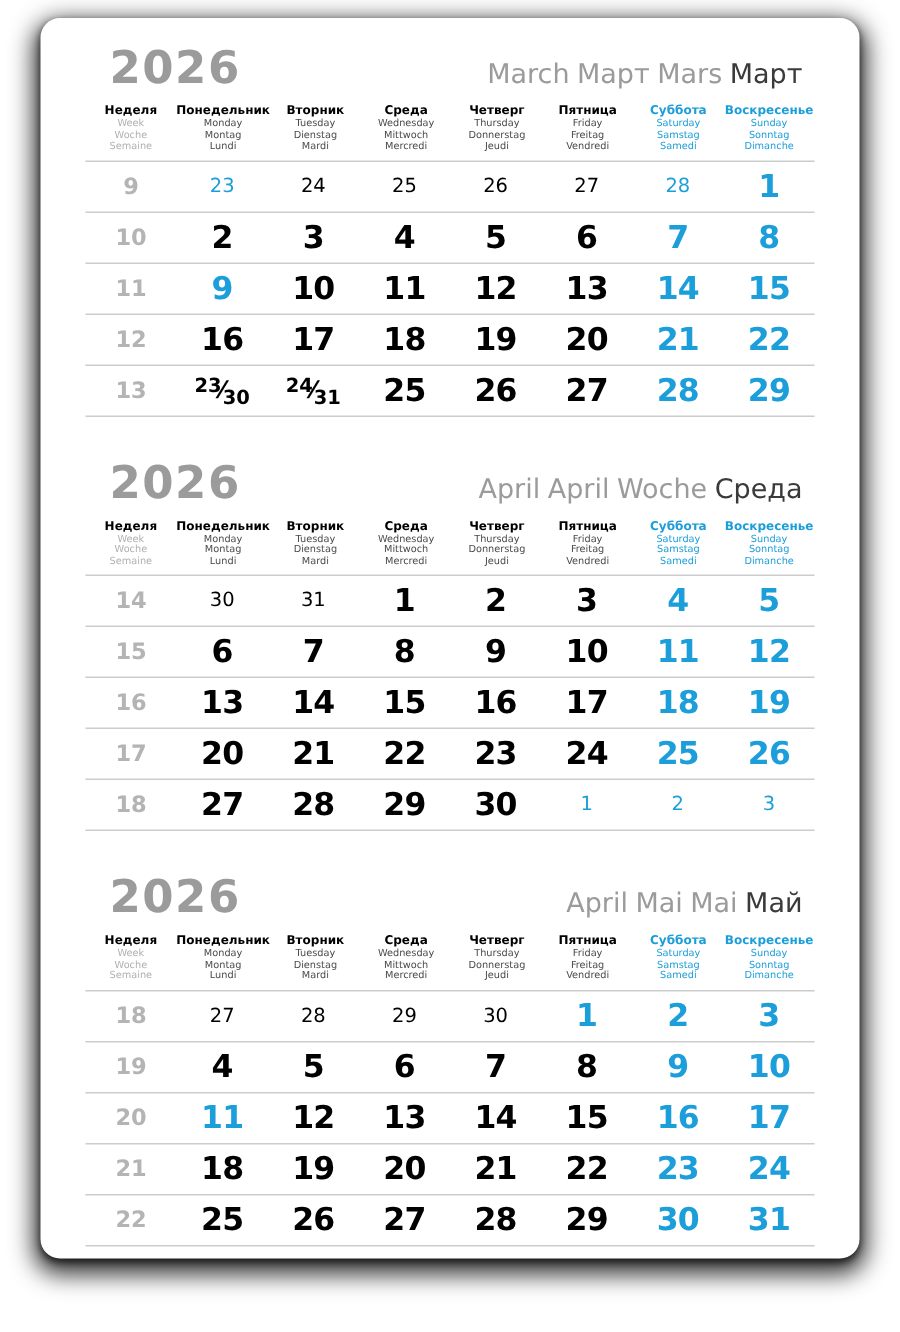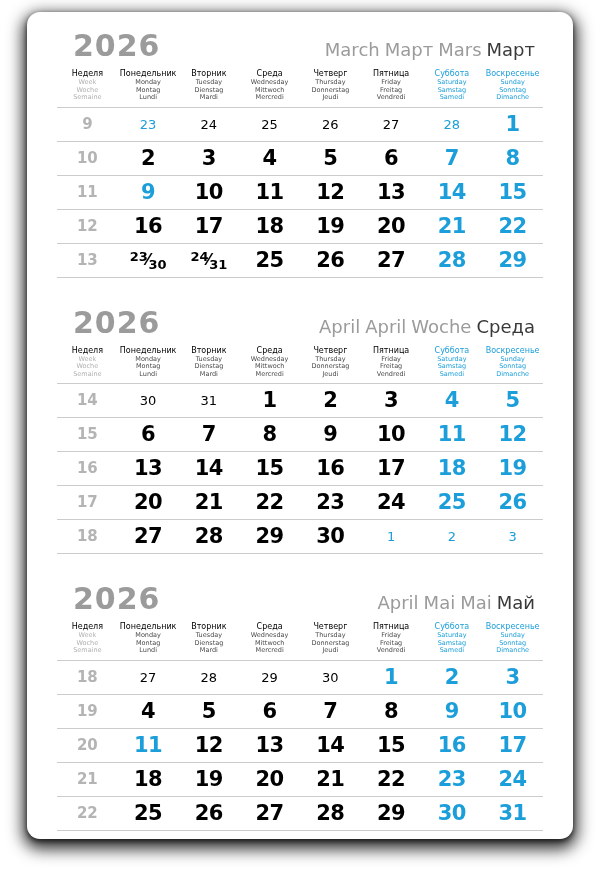--- a/index.html
+++ b/index.html
@@ -10,21 +10,21 @@
     padding:16px 30px 8px; min-height:820px; }
   .month-block + .month-block { margin-top:27px; }
   .month-header { display:flex; justify-content:space-between; align-items:baseline;
     padding:0 8px 0 16px; }
   .year { font-size:30px; font-weight:700; color:#9b9b9b; letter-spacing:1px; }
   .month-names { display:flex; gap:5px; font-size:18px; color:#9b9b9b; font-weight:400; }
   .mn.local { color:#3a3a3a; font-weight:400; }
   .wd-row { display:grid; grid-template-columns:repeat(8,1fr);
     border-bottom:1px solid #cccccc; padding:3px 0 5px; margin-top:3px; }
   .wd-cell { text-align:center; }
-  .wd-main { font-size:8px; font-weight:400; color:#000; line-height:10px; white-space:nowrap; }
+  .wd-main { font-size:8px; font-weight:700; color:#000; line-height:10px; white-space:nowrap; }
   .wd-sub { font-size:6.5px; color:#4a4a4a; line-height:7.5px; }
   .wd-cell.weekcol .wd-sub { color:#b0b0b0; }
   .wd-cell.weekend .wd-main, .wd-cell.weekend .wd-sub { color:#1b9ed9; }
   .week-row { display:grid; grid-template-columns:repeat(8,1fr); height:34px;
     border-bottom:1px solid #cccccc; align-items:center; }
   .cell { text-align:center; line-height:1; }
   .week-num { font-size:15px; font-weight:700; color:#b4b4b4; }
   .day.big { font-size:21px; font-weight:700; letter-spacing:-0.5px; }
   .day.small { font-size:13px; font-weight:400; }
   .day.black { color:#000000; }

